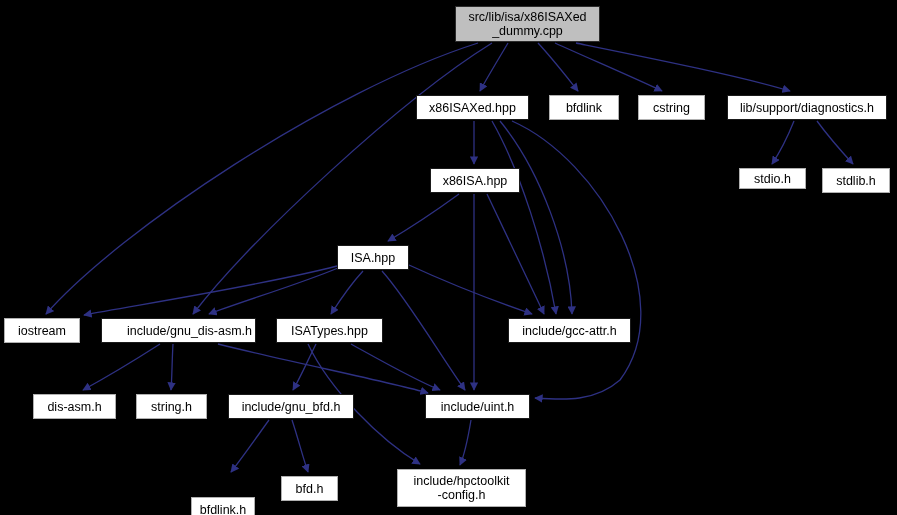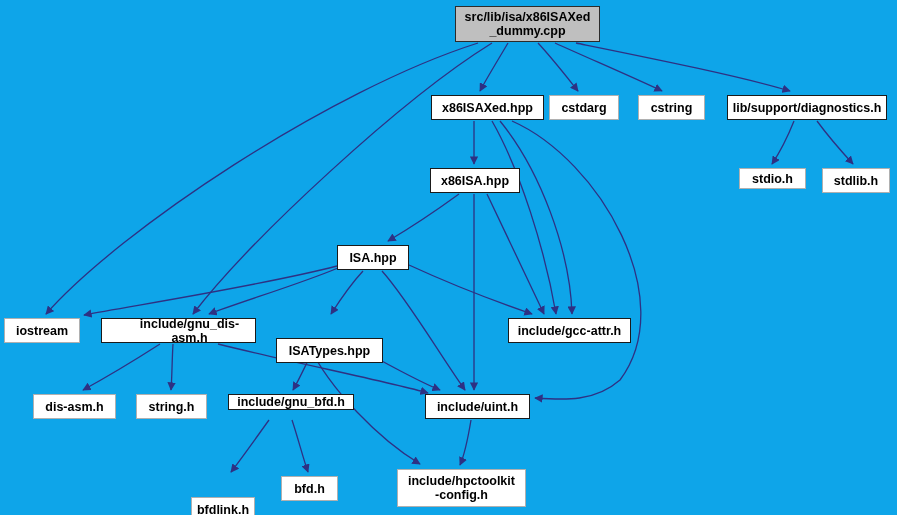--- a/index.html
+++ b/index.html
@@ -1,23 +1,22 @@
 <!DOCTYPE html>
 <html><head>
 <meta charset="utf-8">
 <title>Include dependency graph</title>
 <style>
   html,body{margin:0;padding:0;background:#ffffff;}
   #canvas{
     position:relative;
     width:897px;height:515px;
-    background:#0ea5e9;
+    background:#000000;
     font-family:"Liberation Sans", sans-serif;
     overflow:hidden;
-    font-weight:bold;
   }
   #edges{position:absolute;left:0;top:0;width:897px;height:515px;}
   .node{
     position:absolute;
     box-sizing:border-box;
     display:flex;
     align-items:center;
     justify-content:center;
     text-align:center;
     font-size:12.5px;
@@ -71,35 +70,35 @@
         <path d="M 308 344 C 330 390 380 440 420 464" marker-end="url(#arrow)"></path>
         <path d="M 269 420 C 256 438 242 458 231 472" marker-end="url(#arrow)"></path>
         <path d="M 292 420 C 298 438 303 458 308 472" marker-end="url(#arrow)"></path>
         <path d="M 471 420 C 468 438 464 456 460 465" marker-end="url(#arrow)"></path>
       </g>
   </svg>
 
   <div id="node-group">
       <div class="node root" style="left: 455px; top: 6px; width: 145px; height: 36px;">src/lib/isa/x86ISAXed
 _dummy.cpp</div>
-      <div class="node emph" style="left: 416px; top: 95px; width: 113px; height: 25px; margin-left: 15px;">x86ISAXed.hpp</div>
-      <div class="node" style="left: 549px; top: 95px; width: 70px; height: 25px;">cstdarg</div>
+      <div class="node emph" style="left: 416px; top: 95px; width: 113px; height: 25px;">x86ISAXed.hpp</div>
+      <div class="node" style="left: 549px; top: 95px; width: 70px; height: 25px;">bfdlink</div>
       <div class="node" style="left: 638px; top: 95px; width: 67px; height: 25px;">cstring</div>
       <div class="node emph" style="left: 727px; top: 95px; width: 160px; height: 25px;">lib/support/diagnostics.h</div>
       <div class="node emph" style="left: 430px; top: 168px; width: 90px; height: 25px;">x86ISA.hpp</div>
       <div class="node" style="left: 739px; top: 168px; width: 67px; height: 21px;">stdio.h</div>
       <div class="node" style="left: 822px; top: 168px; width: 68px; height: 25px;">stdlib.h</div>
       <div class="node emph" style="left: 337px; top: 245px; width: 72px; height: 25px;">ISA.hpp</div>
       <div class="node" style="left: 4px; top: 318px; width: 76px; height: 25px;">iostream</div>
       <div class="node emph" style="left: 101px; top: 318px; width: 155px; height: 25px; padding-left: 22px;">include/gnu_dis-asm.h</div>
-      <div class="node emph" style="left: 276px; top: 318px; width: 107px; height: 25px; margin-top: 20px;">ISATypes.hpp</div>
+      <div class="node emph" style="left: 276px; top: 318px; width: 107px; height: 25px;">ISATypes.hpp</div>
       <div class="node emph" style="left: 508px; top: 318px; width: 123px; height: 25px;">include/gcc-attr.h</div>
       <div class="node" style="left: 33px; top: 394px; width: 83px; height: 25px;">dis-asm.h</div>
       <div class="node" style="left: 136px; top: 394px; width: 71px; height: 25px;">string.h</div>
-      <div class="node emph" style="left: 228px; top: 394px; width: 126px; height: 16px;">include/gnu_bfd.h</div>
+      <div class="node emph" style="left: 228px; top: 394px; width: 126px; height: 25px;">include/gnu_bfd.h</div>
       <div class="node emph" style="left: 425px; top: 394px; width: 105px; height: 25px;">include/uint.h</div>
       <div class="node" style="left: 191px; top: 476px; width: 64px; height: 25px; margin-top: 21px;">bfdlink.h</div>
       <div class="node" style="left: 281px; top: 476px; width: 57px; height: 25px;">bfd.h</div>
       <div class="node" style="left: 397px; top: 469px; width: 129px; height: 38px;">include/hpctoolkit
 -config.h</div>
     </div>
 
 </div>
 
 </body></html>

